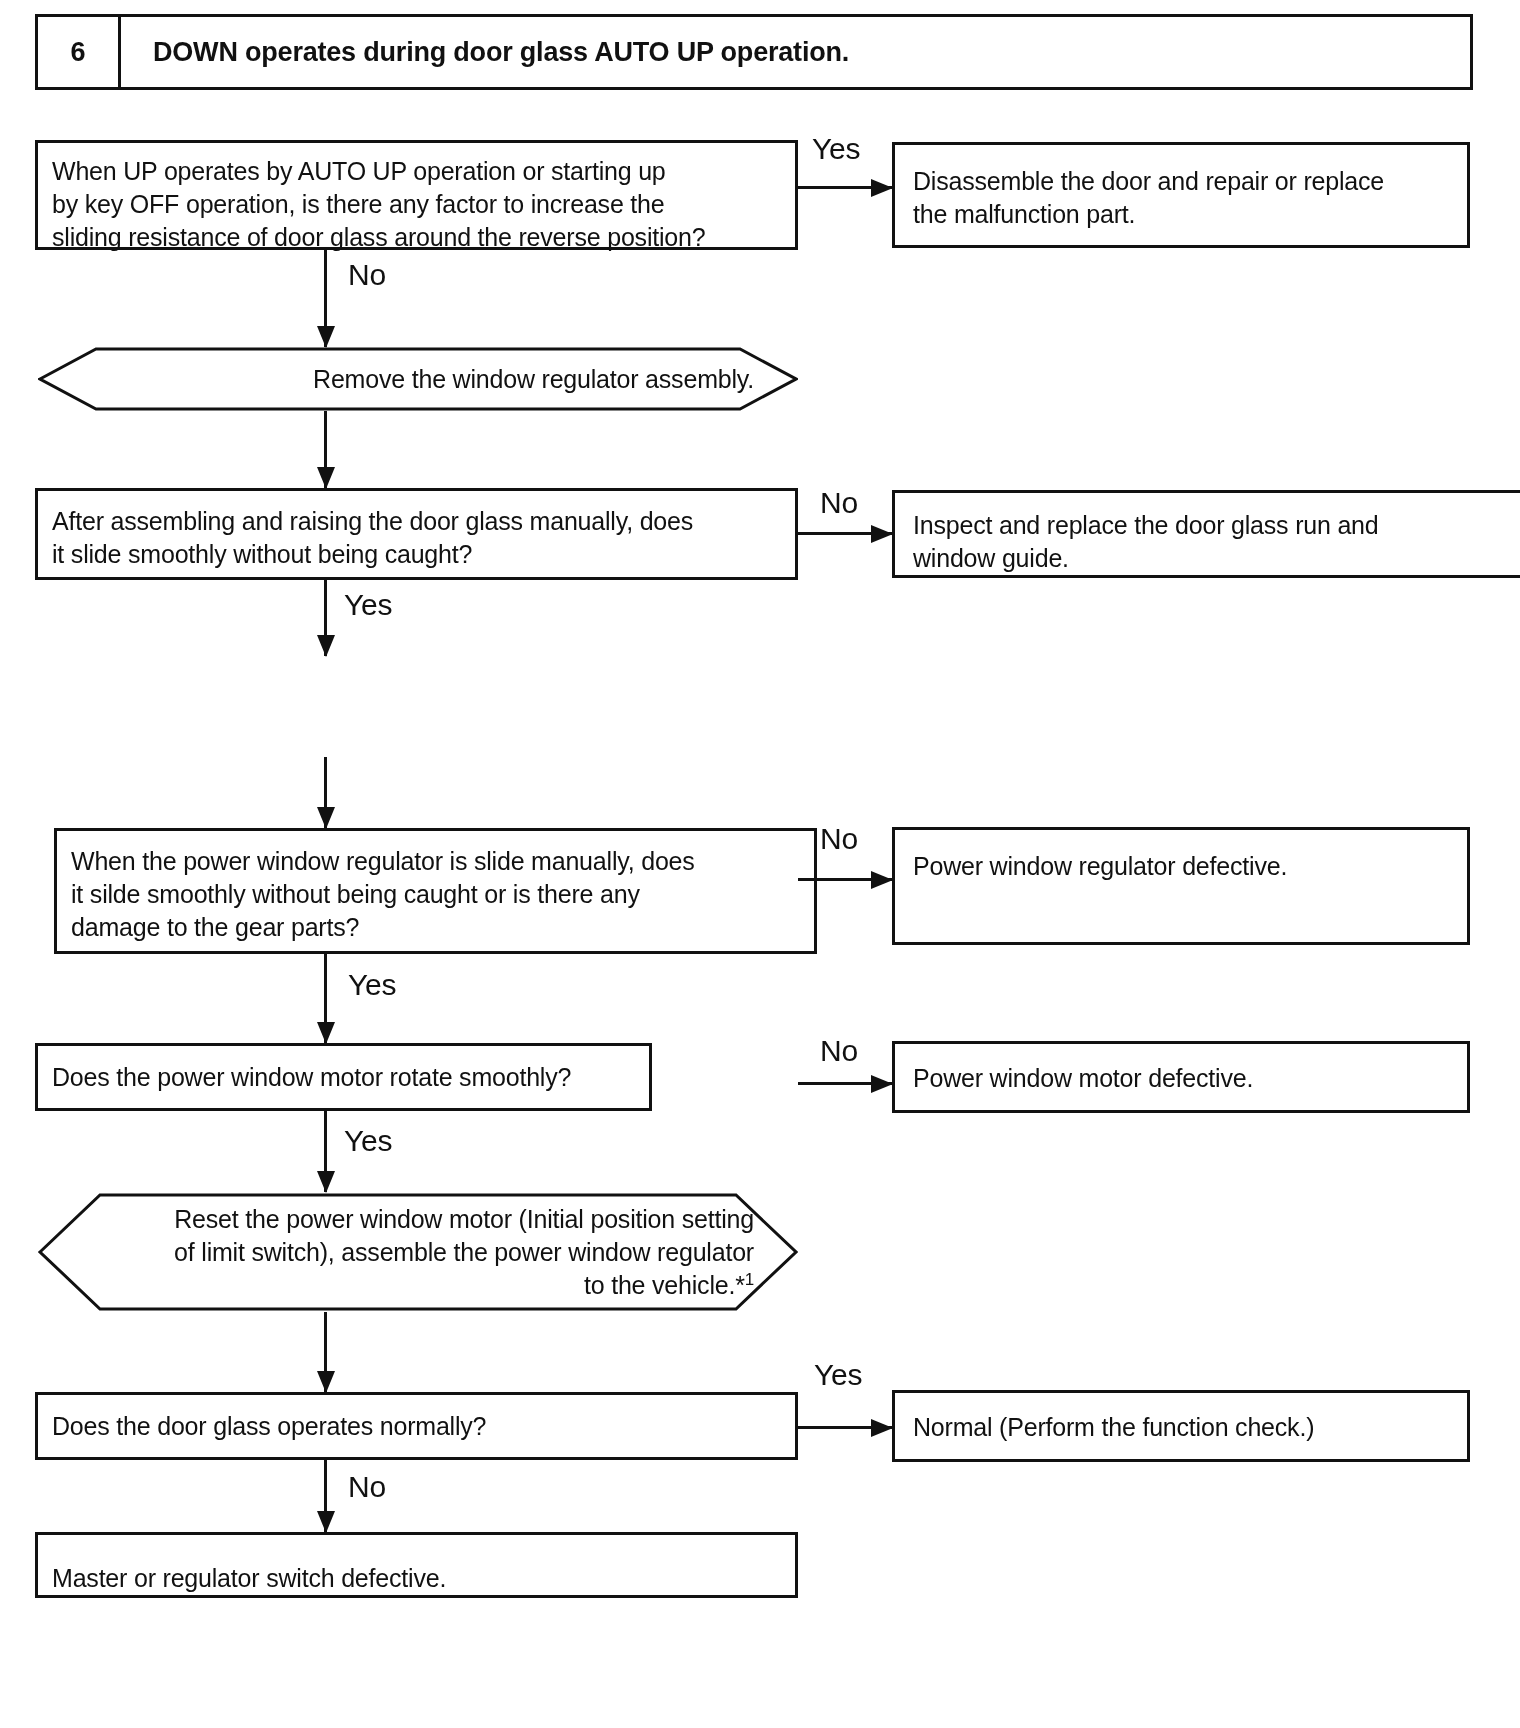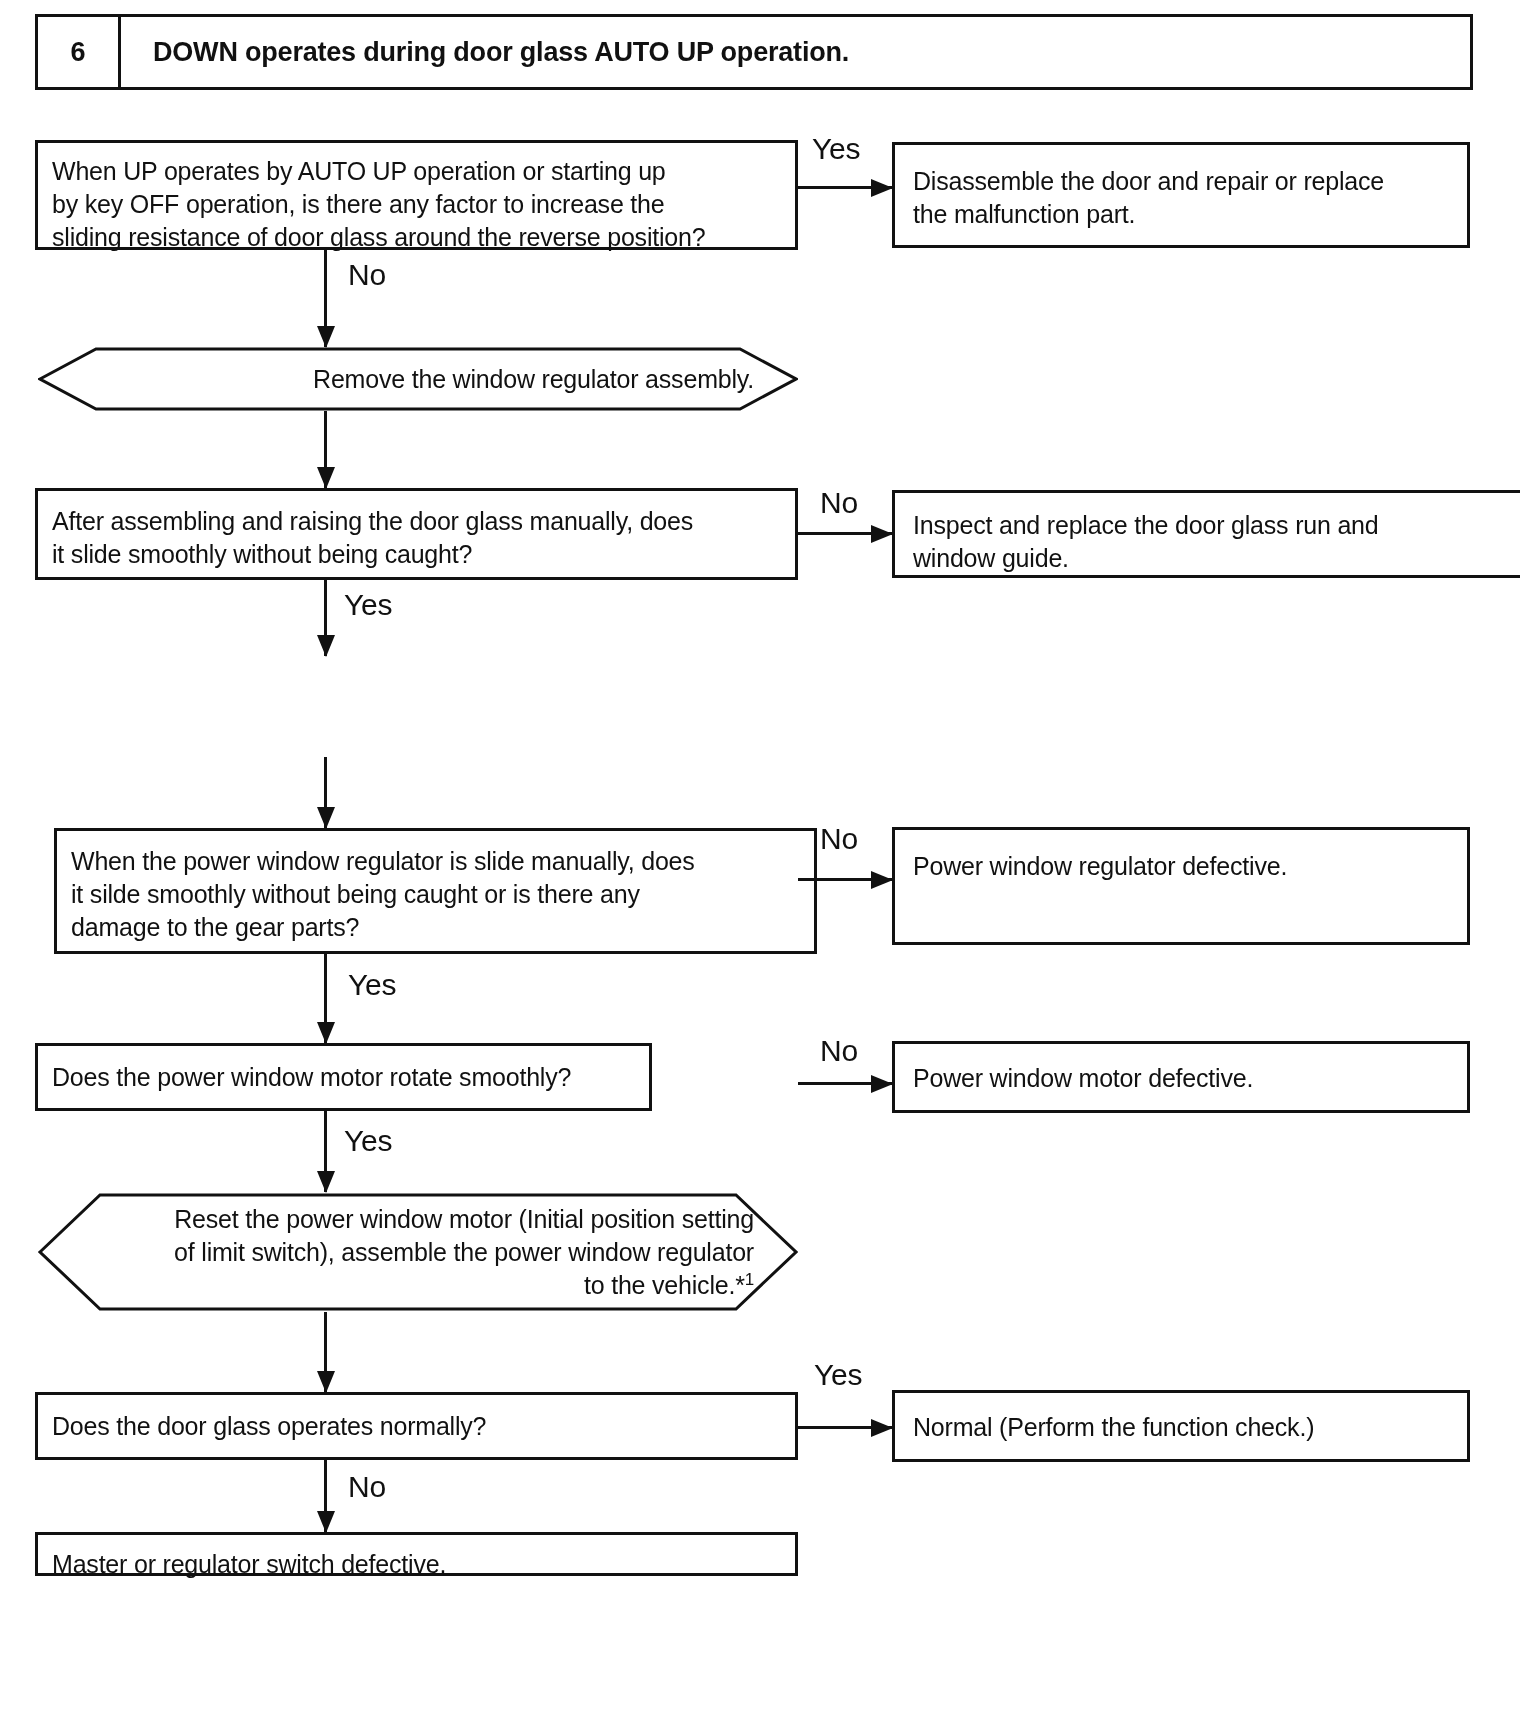--- a/index.html
+++ b/index.html
@@ -176,17 +176,17 @@
   </div>
   <div class="abs alabel" style="left:814px; top:1358px;">Yes</div>
   <div class="abs harrow" style="left:798px; top:1426px; width:94px;"></div>
   <div class="abs rbox" style="left:892px; top:1390px; width:578px; height:72px; padding-top:18px;">
     <div class="tline">Normal (Perform the function check.)</div>
   </div>
 
   <div class="abs varrow" style="left:324px; top:1460px; height:72px;"></div>
   <div class="abs alabel" style="left:348px; top:1470px;">No</div>
 
-  <div class="abs box" style="left:35px; top:1532px; width:763px; height:44px; padding-top:13px;">
+  <div class="abs box" style="left:35px; top:1532px; width:763px; height:66px; padding-top:13px;justify-content:flex-end;">
     <div class="tline">Master or regulator switch defective.</div>
   </div>
 
 </div>
 
 </body></html>

